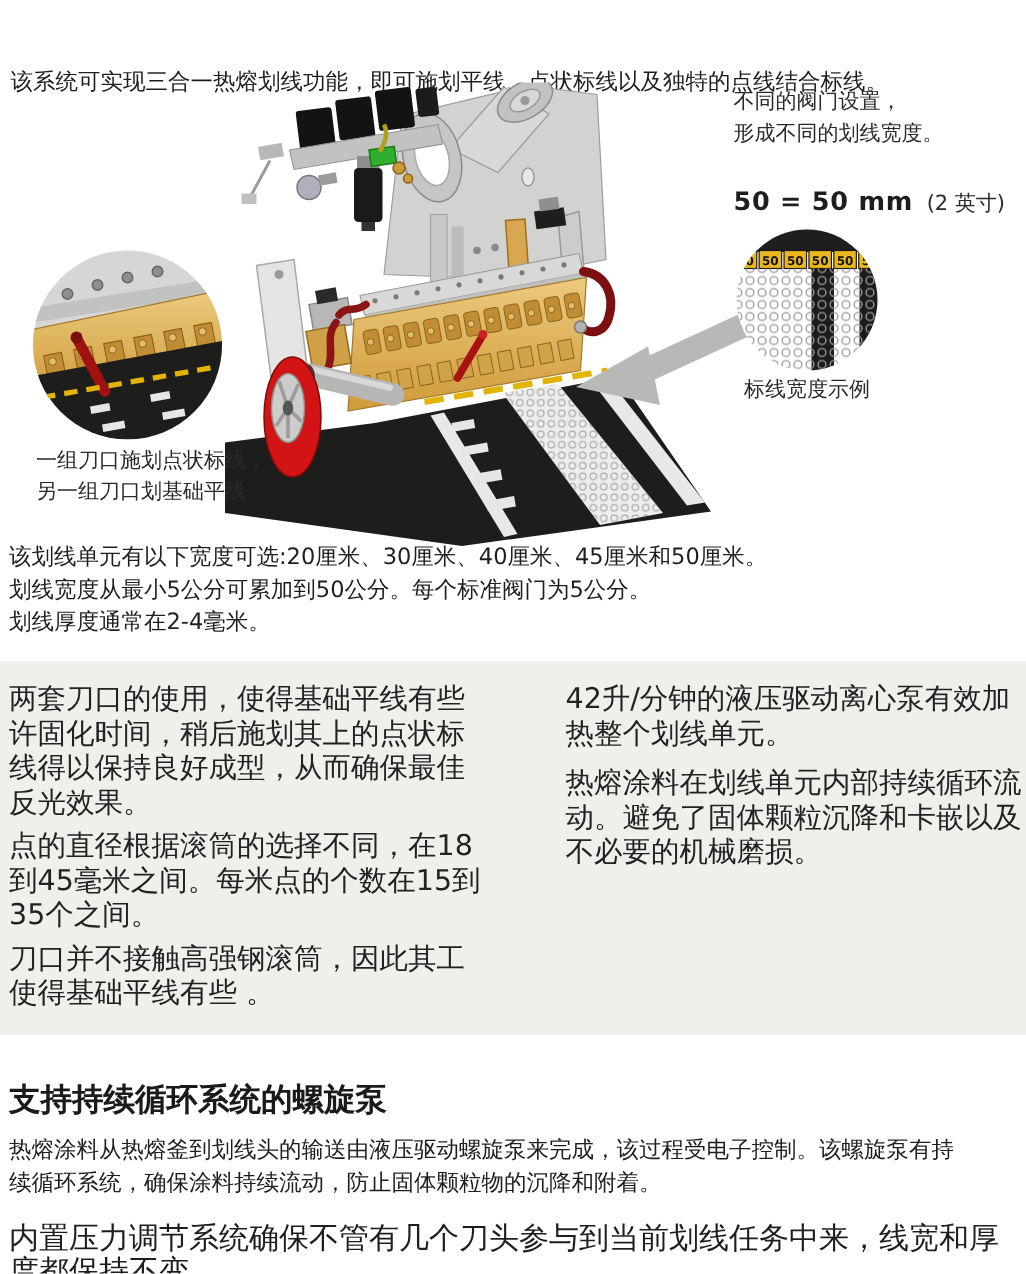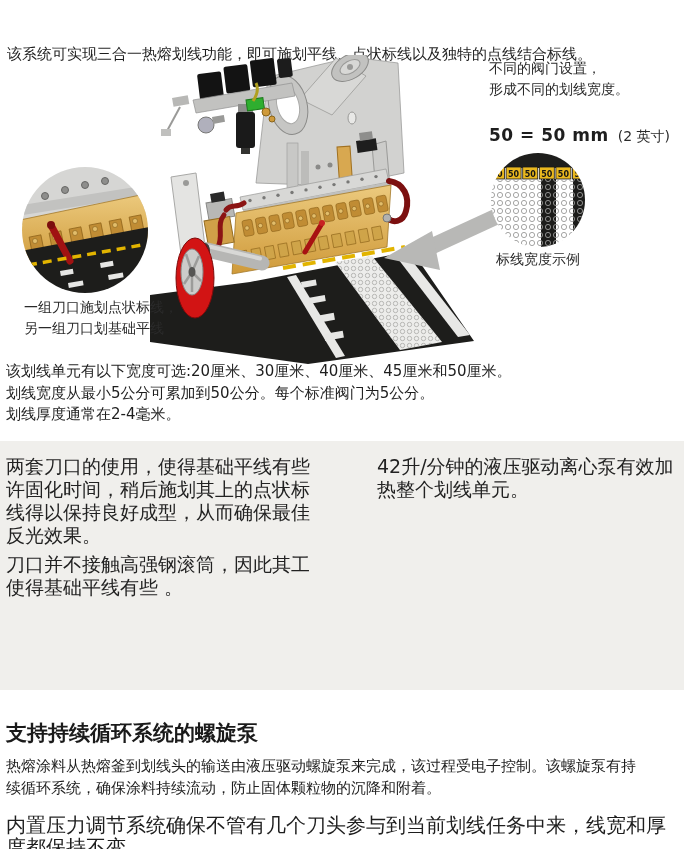--- a/index.html
+++ b/index.html
@@ -288,25 +288,31 @@
 <div class="abs pre" id="specs">该划线单元有以下宽度可选:20厘米、30厘米、40厘米、45厘米和50厘米。
 划线宽度从最小5公分可累加到50公分。每个标准阀门为5公分。
 划线厚度通常在2-4毫米。</div>
 
 <div class="abs" id="graybox">
   <div class="col" id="col-left">
     <p class="pre">两套刀口的使用，使得基础平线有些
 许固化时间，稍后施划其上的点状标
 线得以保持良好成型，从而确保最佳
 反光效果。</p>
+    <p class="pre">点的直径根据滚筒的选择不同，在18
+到45毫米之间。每米点的个数在15到
+35个之间。</p>
     <p class="pre">刀口并不接触高强钢滚筒，因此其工
 使得基础平线有些 。</p>
   </div>
   <div class="col" id="col-right">
     <p class="pre">42升/分钟的液压驱动离心泵有效加
 热整个划线单元。</p>
+    <p class="pre">热熔涂料在划线单元内部持续循环流
+动。避免了固体颗粒沉降和卡嵌以及
+不必要的机械磨损。</p>
   </div>
 </div>
 
 <div class="abs" id="pump-head">支持持续循环系统的螺旋泵</div>
 <div class="abs pre" id="pump-p1">热熔涂料从热熔釜到划线头的输送由液压驱动螺旋泵来完成，该过程受电子控制。该螺旋泵有持
 续循环系统，确保涂料持续流动，防止固体颗粒物的沉降和附着。</div>
 <div class="abs pre" id="pump-p2">内置压力调节系统确保不管有几个刀头参与到当前划线任务中来，线宽和厚度都保持不变。</div>
 
 </body></html>

